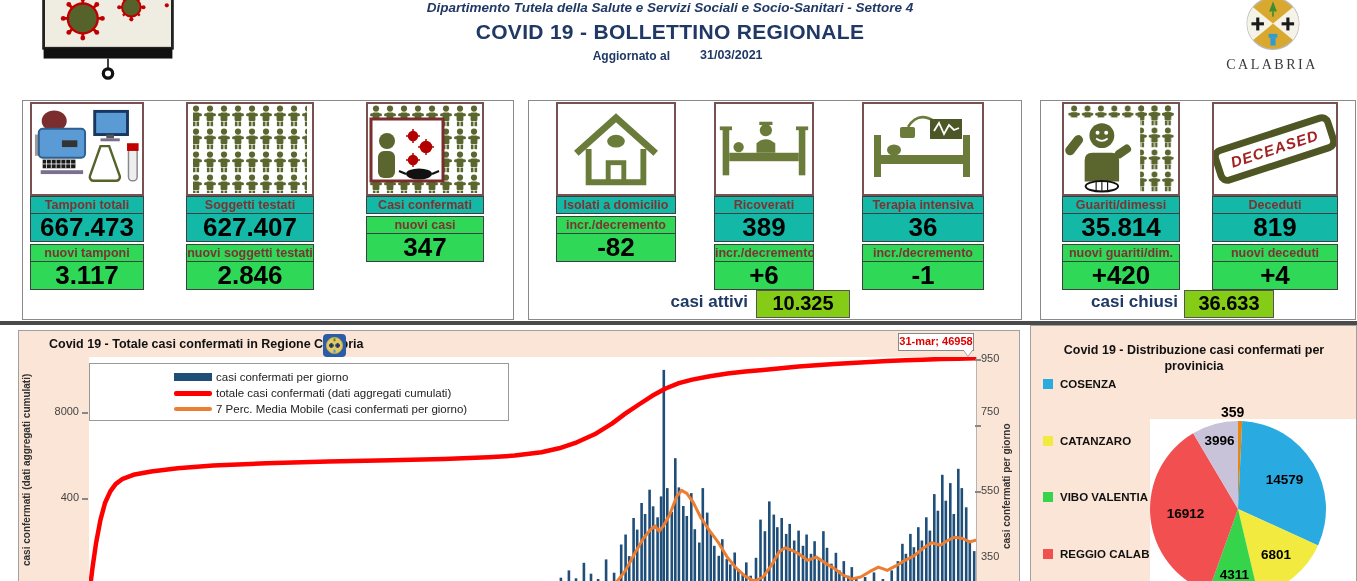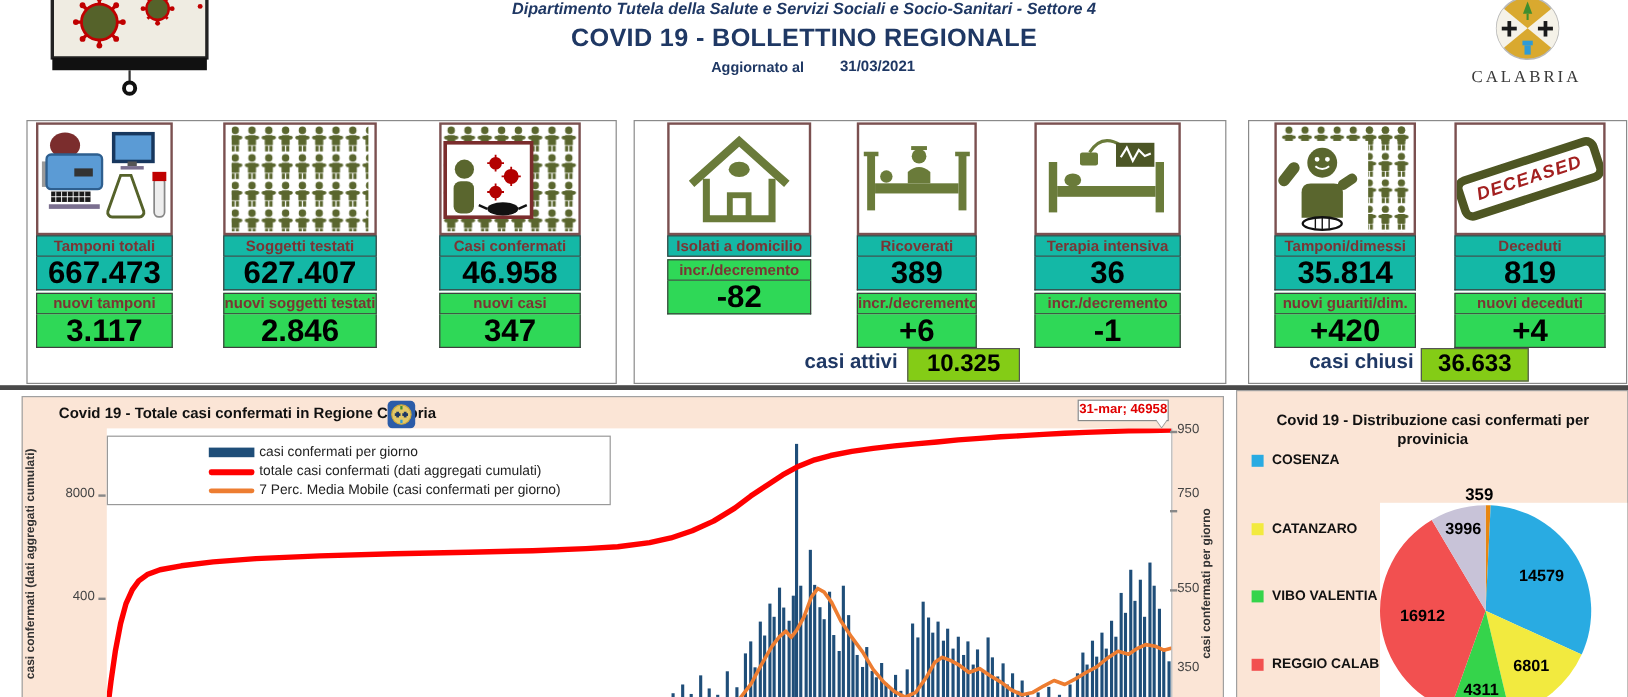--- a/index.html
+++ b/index.html
@@ -241,21 +241,20 @@
             <line x1="49" y1="42" x2="65" y2="42"></line>
           <line x1="44" y1="48" x2="44" y2="62"></line>
             <line x1="37" y1="55" x2="51" y2="55"></line>
         </g>
         <ellipse cx="50" cy="69" rx="13" ry="5.5" fill="#111"></ellipse>
         <line x1="37" y1="69" x2="30" y2="66" stroke="#111" stroke-width="2"></line>
         <line x1="63" y1="69" x2="70" y2="66" stroke="#111" stroke-width="2"></line>
       </svg>
     </div>
     <div class="cell yellow lab">Casi confermati</div>
-    <div class="cell yellow val">46.958</div>
     <div class="gap2"></div>
     <div class="cell green lab">nuovi casi</div>
     <div class="cell green val">347</div>
   </div>
 
   <div class="card" style="left:556px;width:120px;">
     <div class="icon-box">
       <svg width="100" height="86" viewBox="0 0 100 88">
         <g stroke="#6a7b3a" fill="none">
           <path d="M12,46 L50,12 L88,46" stroke-width="7" stroke-linecap="square"></path>
@@ -333,21 +332,21 @@
           <path d="M30,35 Q36,40 42,35"></path>
         </g>
         <ellipse cx="36" cy="85" rx="17" ry="5.5" fill="#fff" stroke="#111" stroke-width="2"></ellipse>
         <g stroke="#111" stroke-width="1.2">
           <line x1="30" y1="80.5" x2="30" y2="89.5"></line>
             <line x1="36" y1="80" x2="36" y2="90"></line>
           <line x1="42" y1="80.5" x2="42" y2="89.5"></line>
         </g>
       </svg>
     </div>
-    <div class="cell yellow lab">Tamponi/dimessi</div>
+    <div class="cell yellow lab">Guariti/dimessi</div>
     <div class="cell yellow val">35.814</div>
     <div class="gap2"></div>
     <div class="cell green lab">nuovi guariti/dim.</div>
     <div class="cell green val">+420</div>
   </div>
 
   <div class="card" style="left:1212px;width:126px;">
     <div class="icon-box">
       <div style="transform:rotate(-18deg);border:7px solid #4e5623;border-radius:10px;padding:3px 10px;">
         <span style="font-size:15px;font-weight:bold;font-style:italic;letter-spacing:1px;color:#a32020;">DECEASED</span>

